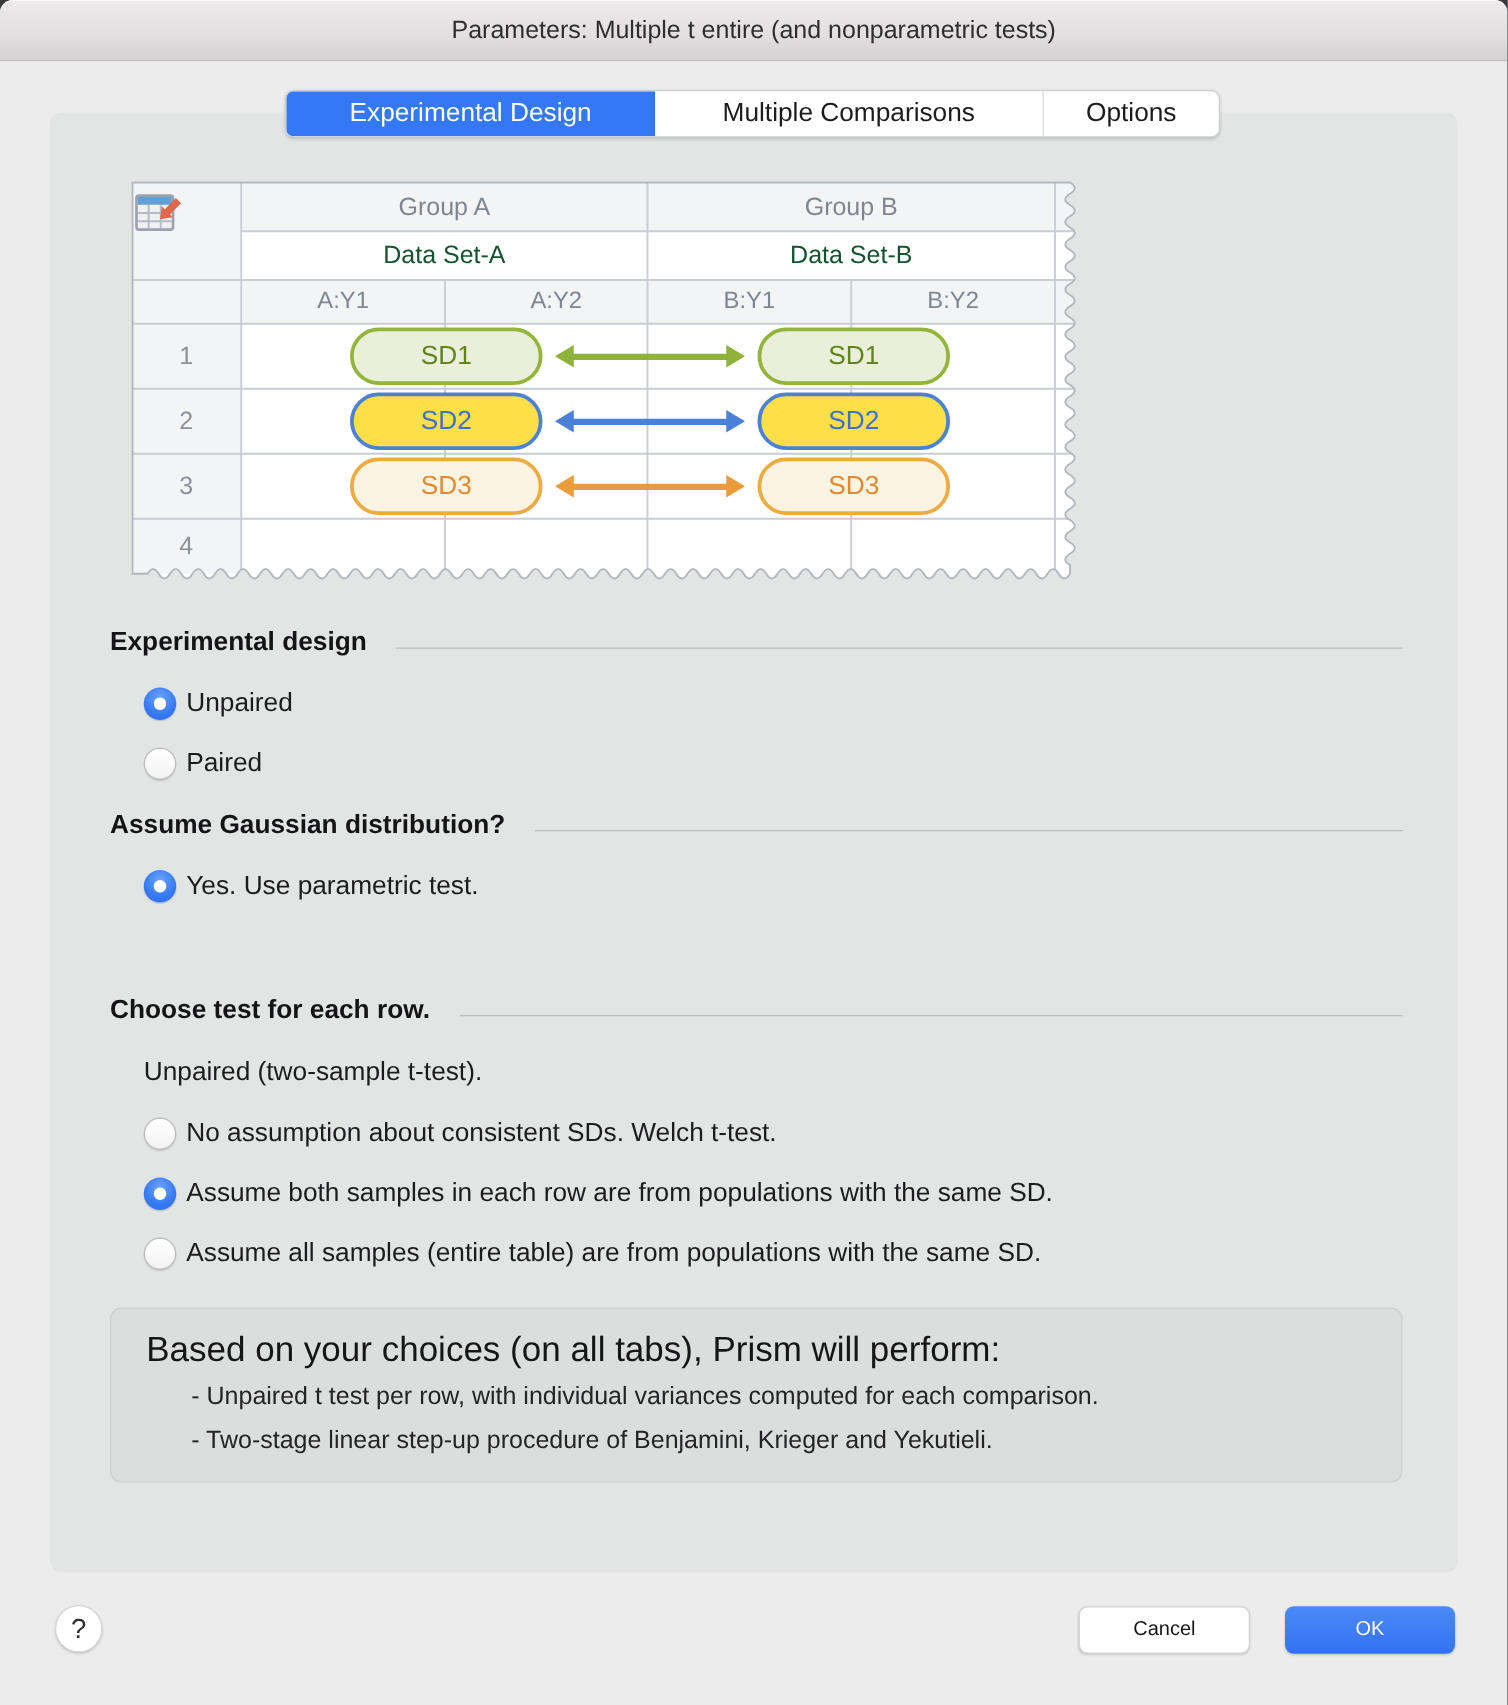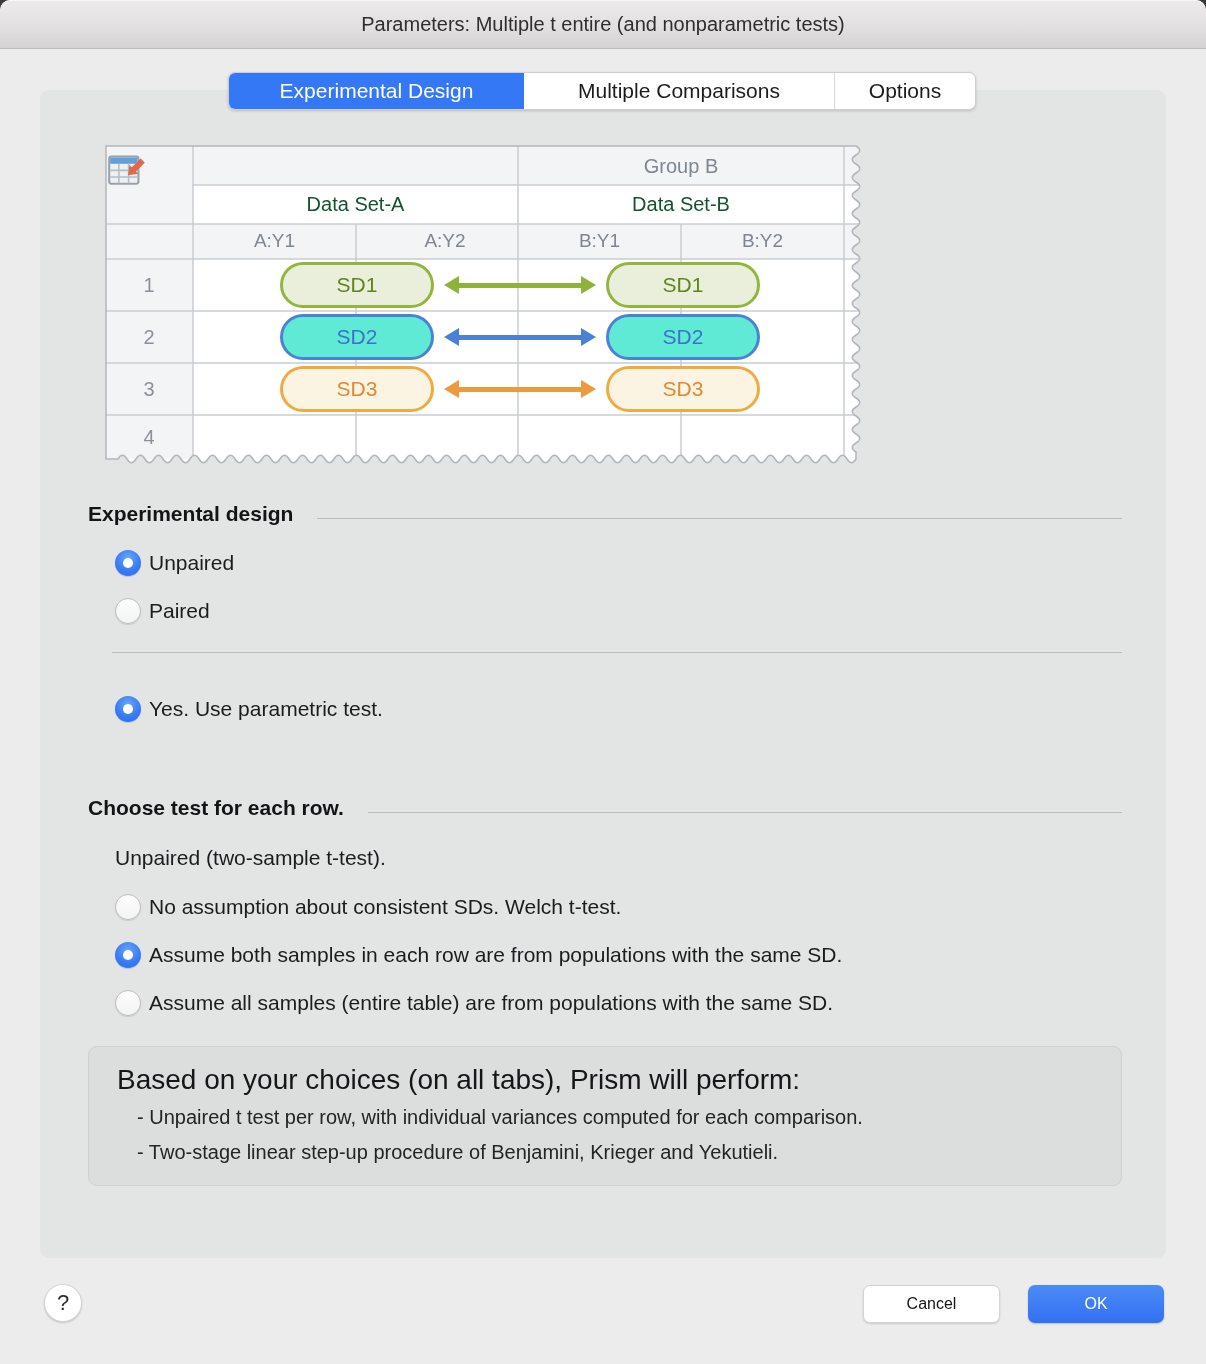--- a/index.html
+++ b/index.html
@@ -29,21 +29,21 @@
   .ptable svg{position:absolute;left:0;top:0;}
   .tcell{position:absolute;display:flex;align-items:center;justify-content:center;}
   .t-group{font-size:20px;color:#7d8691;}
   .t-dataset{font-size:20px;color:#14532d;}
   .t-col{font-size:19px;color:#7d8691;}
   .t-rownum{font-size:20px;color:#8a919b;}
 
   .pill{position:absolute;width:154px;height:46px;border-radius:24px;border:3px solid;
     display:flex;align-items:center;justify-content:center;font-size:21px;font-weight:normal;}
   .pill.green{background:#e9efdb;border-color:#94b53c;color:#61831c;}
-  .pill.blue{background:#5eead4;border-color:#4c81d6;color:#3c71cc;}
+  .pill.blue{background:#fde047;border-color:#4c81d6;color:#3c71cc;}
   .pill.orange{background:#fcf4e3;border-color:#eeab41;color:#e2892f;}
 
   .arrow{position:absolute;left:352px;width:126px;height:5px;border-radius:2px;}
   .arrow:before,.arrow:after{content:'';position:absolute;top:-7px;width:0;height:0;
     border-top:9px solid transparent;border-bottom:9px solid transparent;}
   .arrow:before{left:-13px;border-right-width:15px;border-right-style:solid;}
   .arrow:after{right:-13px;border-left-width:15px;border-left-style:solid;}
   .arrow.green{background:#8fb33a;} .arrow.green:before{border-right-color:#8fb33a;} .arrow.green:after{border-left-color:#8fb33a;}
   .arrow.blue{background:#4a80d8;} .arrow.blue:before{border-right-color:#4a80d8;} .arrow.blue:after{border-left-color:#4a80d8;}
   .arrow.orange{background:#eb9b3c;} .arrow.orange:before{border-right-color:#eb9b3c;} .arrow.orange:after{border-left-color:#eb9b3c;}
@@ -58,21 +58,21 @@
   .radio.off{background:linear-gradient(180deg,#ffffff,#f2f2f2);border:1px solid #bdbdbd;box-shadow:0 1px 1px rgba(0,0,0,.12);}
   .radio.on{background:radial-gradient(circle at 50% 32%,#6ba4f8,#3579f5 60%,#2e6ef2);position:relative;box-shadow:0 1px 1px rgba(0,0,0,.15);}
   .radio.on:after{content:'';position:absolute;left:8px;top:8px;width:10px;height:10px;border-radius:50%;background:#fff;}
   .radiorow .rlabel{margin-left:8px;font-size:21px;color:#1c1c1e;}
   .subnote{position:absolute;left:115px;font-size:21px;color:#1c1c1e;}
 
   
   .sumbox{position:absolute;left:88px;top:1046px;width:1034px;height:140px;background:#dcdddd;
     border:1px solid #d0d0d0;border-radius:9px;padding:17px 28px;}
   .sumbox .shead{font-size:28px;font-weight:normal;color:#161618;}
-  .sumbox .sitem{font-size:20px;color:#242426;margin-left:20px;margin-top:8px;line-height:27px;}
+  .sumbox .sitem{font-size:20px;color:#242426;margin-left:36px;margin-top:8px;line-height:27px;}
   .sumbox .sitem:first-of-type{margin-top:12px;}
 
   
   .helpbtn{position:absolute;left:44px;top:1284px;width:38px;height:38px;border-radius:50%;background:#fff;
     border:1px solid #d6d6d6;box-shadow:0 1px 2px rgba(0,0,0,.18);display:flex;align-items:center;justify-content:center;
     font-size:22px;color:#2e2e30;}
   .btn{position:absolute;top:1285px;height:38px;border-radius:7px;display:flex;align-items:center;justify-content:center;font-size:16px;}
   .btn.cancel{left:863px;width:137px;background:#ffffff;border:1px solid #d4d4d4;box-shadow:0 1px 2px rgba(0,0,0,.15);color:#151517;}
   .btn.ok{left:1028px;width:136px;background:linear-gradient(180deg,#4c8bf7,#3270f3);color:#fff;box-shadow:0 1px 2px rgba(0,0,0,.2);}
 
@@ -129,20 +129,21 @@
       <rect x="5" y="11" width="26" height="6" fill="#64a0d8"></rect>
       <g stroke="#b6bcc6" stroke-width="1.5">
         <line x1="13.3" y1="17" x2="13.3" y2="35"></line>
         <line x1="22.6" y1="17" x2="22.6" y2="35"></line>
         <line x1="5" y1="23.3" x2="31" y2="23.3"></line>
         <line x1="5" y1="29.6" x2="31" y2="29.6"></line>
       </g>
       <path fill="#e0684c" d="M22 28 L31.9 26.6 L29.6 24.3 L38.1 15.9 L34.1 11.9 L25.7 20.4 L23.4 18.1 Z"></path>
     </svg>
 
+    <div class="tcell t-group" style="left:88px;top:4px;width:325px;height:34px">Group A</div>
     <div class="tcell t-group" style="left:413px;top:4px;width:326px;height:34px">Group B</div>
     <div class="tcell t-dataset" style="left:88px;top:44px;width:325px;height:31px">Data Set-A</div>
     <div class="tcell t-dataset" style="left:413px;top:44px;width:326px;height:31px">Data Set-B</div>
     <div class="tcell t-col" style="left:88px;top:81px;width:163px;height:30px">A:Y1</div>
     <div class="tcell t-col" style="left:251px;top:81px;width:178px;height:30px">A:Y2</div>
     <div class="tcell t-col" style="left:413px;top:81px;width:163px;height:30px">B:Y1</div>
     <div class="tcell t-col" style="left:576px;top:81px;width:163px;height:30px">B:Y2</div>
     <div class="tcell t-rownum" style="left:0;top:114px;width:88px;height:52px">1</div>
     <div class="tcell t-rownum" style="left:0;top:166px;width:88px;height:52px">2</div>
     <div class="tcell t-rownum" style="left:0;top:218px;width:88px;height:52px">3</div>
@@ -168,20 +169,21 @@
   <div class="radiorow" style="top:550px">
     <span class="radio on"></span>
     <span class="rlabel">Unpaired</span>
   </div>
   <div class="radiorow" style="top:598px">
     <span class="radio off"></span>
     <span class="rlabel">Paired</span>
   </div>
 
   <div class="heading" style="top:648px">
+    <span class="htext">Assume Gaussian distribution?</span>
       <span class="rule"></span>
   </div>
   <div class="radiorow" style="top:696px">
     <span class="radio on"></span>
     <span class="rlabel">Yes. Use parametric test.</span>
   </div>
 
   <div class="heading" style="top:796px">
     <span class="htext">Choose test for each row.</span>
       <span class="rule"></span>

